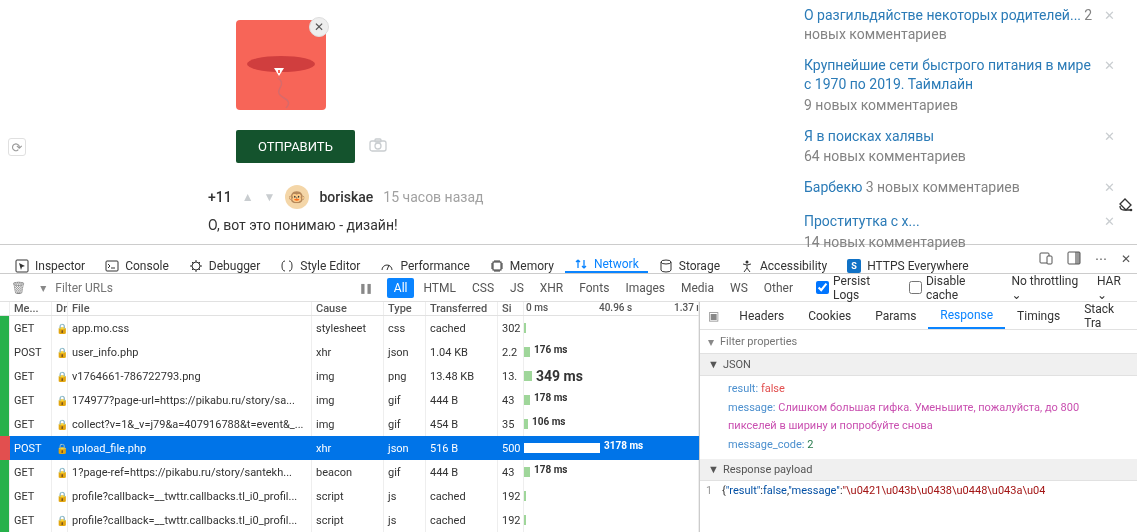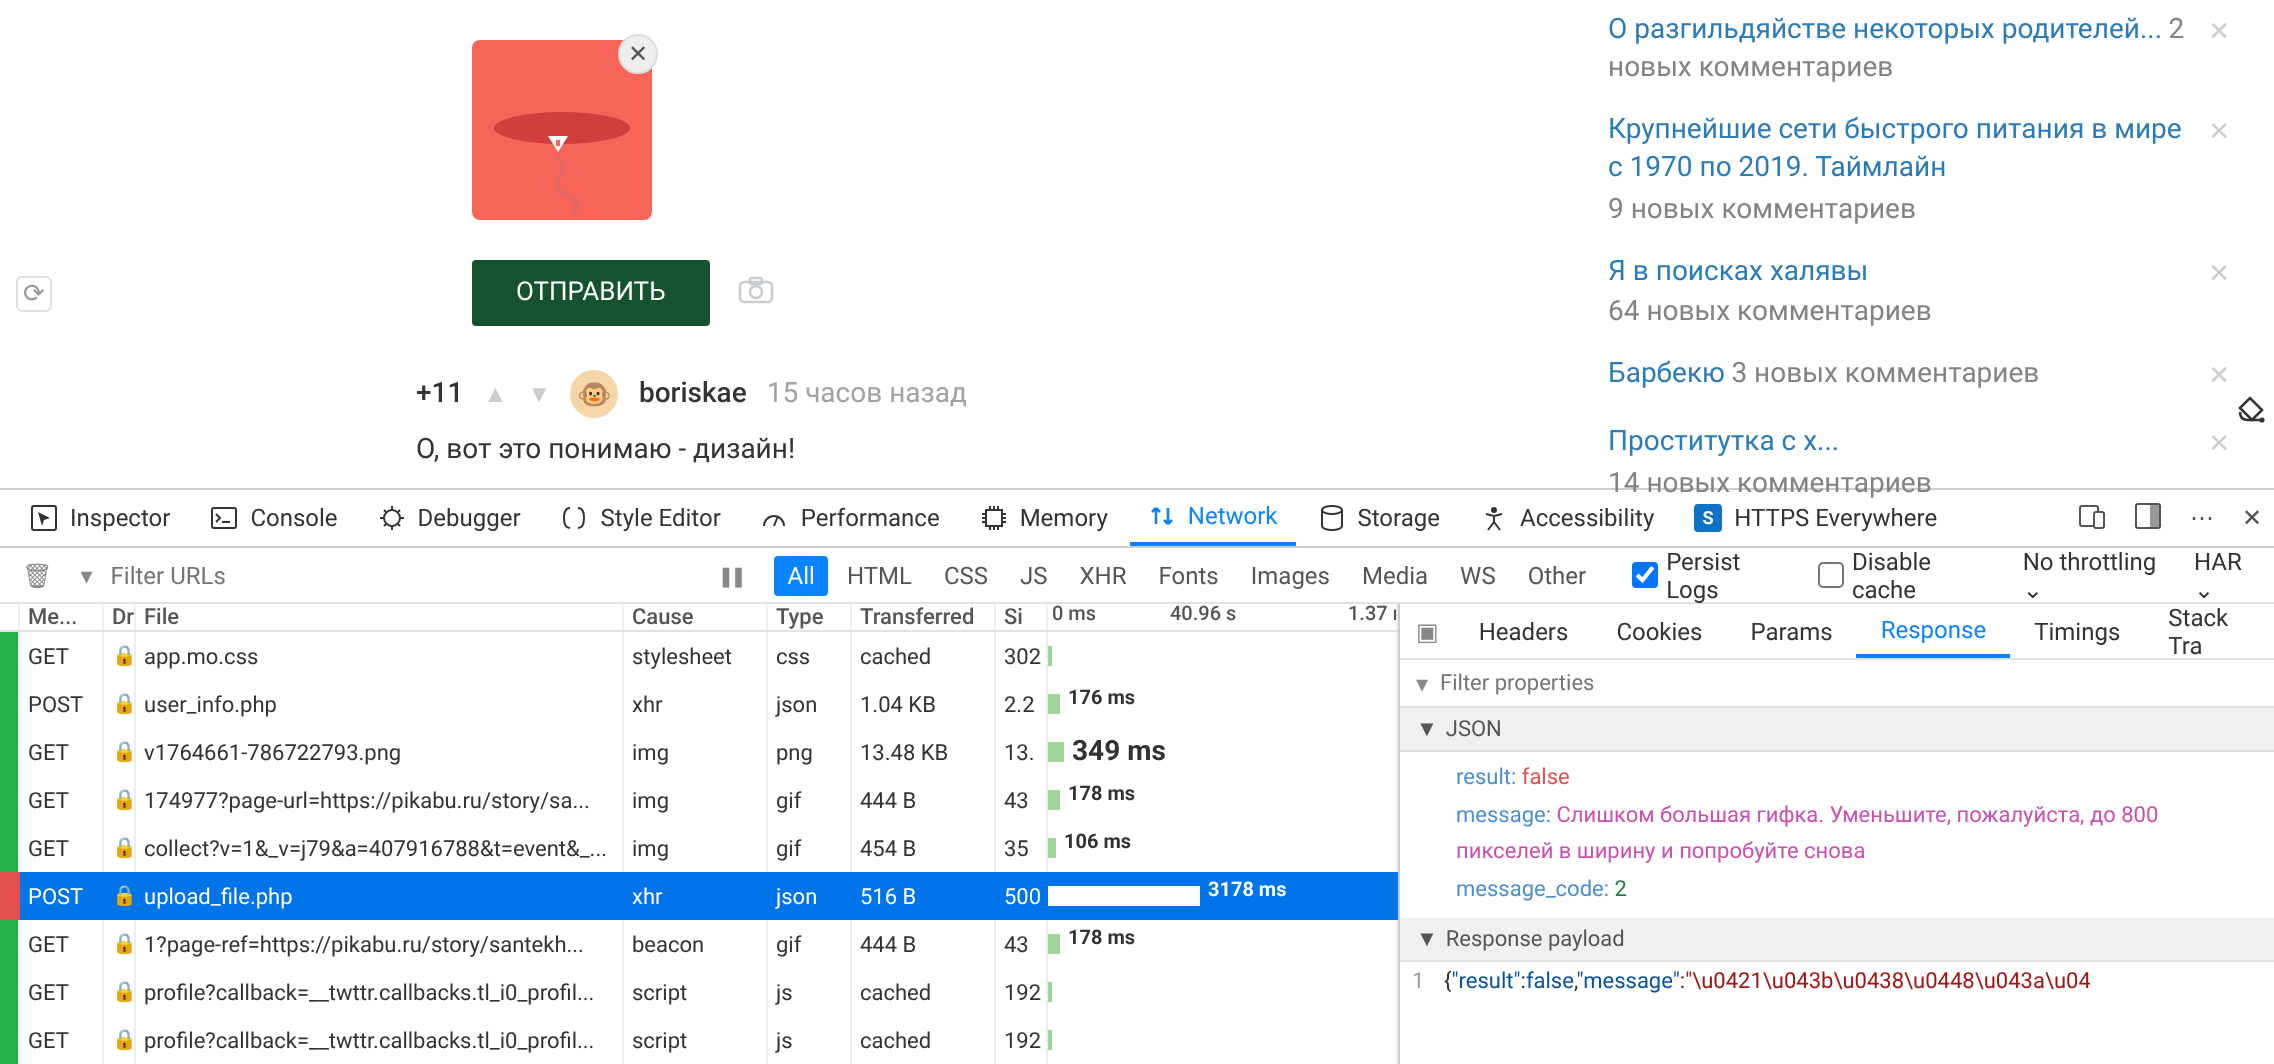--- a/index.html
+++ b/index.html
@@ -32,21 +32,21 @@
 .side-item a { color: #2b7bb7; text-decoration: none; font-size: 14px; line-height: 1.4; }
 .side-item .meta { color: #838383; font-size: 14px; display: block; margin-top: 2px; }
 .side-item .close { position: absolute; right: -2px; top: 2px; color: #c9cdd0; cursor: pointer; font-size: 13px; }
 
 .side-extras { position: absolute; right: 4px; top: 198px; display: flex; gap: 10px; color: #333; }
 
 
 .devtools { border-top: 1px solid #ccc; height: 288px; display: flex; flex-direction: column; font-size: 12px; }
 
 .dt-tabs { display: flex; align-items: center; height: 29px; border-bottom: 1px solid #ccc; padding: 0 6px; gap: 2px; }
-.dt-tab { display: flex; align-items: center; gap: 6px; padding: 0 9px; height: 100%; cursor: pointer; color: #333; }
+.dt-tab { display: flex; align-items: flex-end; gap: 6px; padding: 0 9px; height: 100%; cursor: pointer; color: #333; }
 .dt-tab.active { border-bottom: 2px solid #0a84ff; color: #0a84ff; }
 .dt-tab svg { width: 14px; height: 14px; }
 .dt-tabs .spacer { flex: 1; }
 .dt-tabs .right-icons { display: flex; gap: 14px; align-items: center; color: #555; }
 
 .dt-toolbar { display: flex; align-items: center; height: 28px; border-bottom: 1px solid #e1e1e1; padding: 0 6px; gap: 4px; }
 .dt-toolbar .trash, .dt-toolbar .funnel, .dt-toolbar .pause { color: #888; padding: 0 5px; }
 .dt-toolbar input.filter { border: none; outline: none; font-size: 12px; color: #888; width: 320px; }
 .dt-toolbar .pause { margin-left: auto; font-family: monospace; letter-spacing: -1px; }
 .type-pill { padding: 3px 7px; border-radius: 2px; cursor: pointer; color: #555; }
@@ -263,21 +263,21 @@
         <div class="c-st"></div>
         <div class="c-me">Me...</div>
         <div class="c-do">Dr</div>
         <div class="c-fi">File</div>
         <div class="c-ca">Cause</div>
         <div class="c-ty">Type</div>
         <div class="c-tr">Transferred</div>
         <div class="c-si">Si</div>
         <div class="c-wf">
           <span class="wf-head-tick" style="left:2px;">0 ms</span>
-          <span class="wf-head-tick" style="left:61px;">40.96 s</span>
+          <span class="wf-head-tick" style="left:75px;">40.96 s</span>
           <span class="wf-head-tick" style="left:150px;">1.37 m</span>
         </div>
       </div>
       <div id="net-rows">
           <div class="net-row">
     <div class="c-st "></div>
     <div class="c-me">GET</div>
     <div class="c-do">
               <span class="lock">🔒</span>
             </div>

